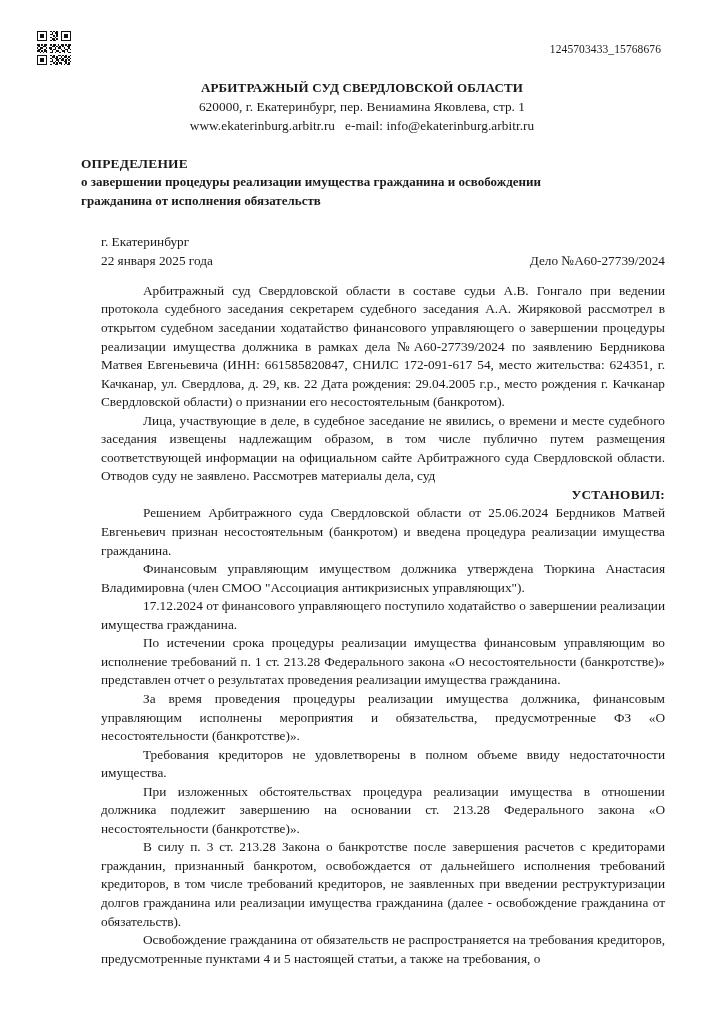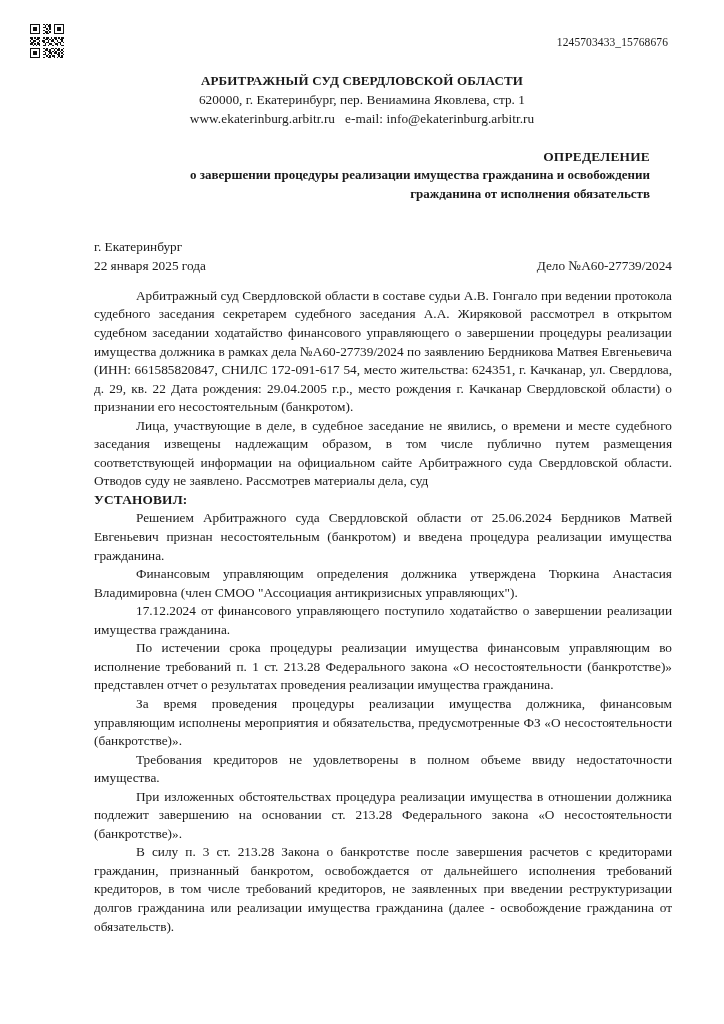--- a/index.html
+++ b/index.html
@@ -12,21 +12,21 @@
     font-family: "Liberation Serif", "DejaVu Serif", serif;
     color: #1a1a1a;
   }
   .page {
     position: relative;
     width: 724px;
     height: 1024px;
     background: #ffffff;
     overflow: hidden;
     box-sizing: border-box;
-    padding: 0;
+    padding: 7px;
   }
   
   .header-strip {
     position: relative;
     height: 62px;
     padding: 22px 58px 0 28px;
     box-sizing: border-box;
   }
   .qr-code {
     position: absolute;
@@ -60,38 +60,38 @@
     font-size: 13.3px;
     line-height: 1.45;
     letter-spacing: 0.05px;
   }
   .court-web .sep {
     display: inline-block;
     width: 10px;
   }
   
   .doc-title-block {
-    text-align: right;
+    text-align: left;
     margin-top: 21px;
     padding: 0 74px;
   }
   .doc-type {
     font-size: 13.4px;
     font-weight: bold;
     letter-spacing: 0.2px;
   }
   .doc-subtitle {
     font-size: 13px;
     font-weight: bold;
     line-height: 1.35;
     margin-top: 1px;
   }
   
   .meta-block {
-    margin-top: 36px;
+    margin-top: 24px;
     padding: 0 52px 0 94px;
     font-size: 13.3px;
     line-height: 1.42;
   }
   .meta-row {
     display: flex;
     justify-content: space-between;
     align-items: baseline;
   }
   .meta-city {
@@ -107,21 +107,21 @@
     font-size: 13.3px;
     line-height: 1.395;
     text-align: justify;
     text-justify: inter-word;
   }
   .body-block p {
     margin: 0;
     text-indent: 42px;
   }
   .center-bold {
-    text-align: left;
+    text-align: right;
     font-weight: bold;
     text-indent: 0 !important;
     letter-spacing: 0.2px;
   }
 </style>
 </head>
 <body>
 
 <div class="page">
 
@@ -269,22 +269,23 @@
       <span>22 января 2025 года</span>
       <span class="meta-case">Дело №А60-27739/2024</span>
     </div>
   </div>
 
   <div class="body-block">
     <p>Арбитражный суд Свердловской области в составе судьи А.В. Гонгало  при ведении протокола судебного заседания секретарем судебного заседания А.А. Жиряковой рассмотрел в открытом судебном заседании ходатайство финансового управляющего о завершении процедуры реализации имущества должника в рамках дела №А60-27739/2024 по заявлению Бердникова Матвея Евгеньевича (ИНН: 661585820847, СНИЛС 172-091-617 54, место жительства: 624351, г. Качканар, ул. Свердлова, д. 29, кв. 22 Дата рождения: 29.04.2005 г.р., место рождения г. Качканар Свердловской области) о признании его несостоятельным (банкротом).</p>
     <p>Лица, участвующие в деле, в судебное заседание не явились, о времени и месте судебного заседания извещены надлежащим образом, в том числе публично путем размещения соответствующей информации на официальном сайте Арбитражного суда Свердловской области. Отводов суду не заявлено. Рассмотрев материалы дела, суд</p>
     <p class="center-bold">УСТАНОВИЛ:</p>
     <p>Решением Арбитражного суда Свердловской области от 25.06.2024 Бердников Матвей Евгеньевич признан несостоятельным (банкротом) и введена процедура реализации имущества гражданина.</p>
-    <p>Финансовым управляющим определения должника утверждена Тюркина Анастасия Владимировна (член СМОО "Ассоциация антикризисных управляющих").</p>
+    <p>Финансовым управляющим имуществом должника утверждена Тюркина Анастасия Владимировна (член СМОО "Ассоциация антикризисных управляющих").</p>
     <p>17.12.2024 от финансового управляющего поступило ходатайство о завершении реализации имущества гражданина.</p>
     <p>По истечении срока процедуры реализации имущества финансовым управляющим во исполнение требований п. 1 ст. 213.28  Федерального закона «О несостоятельности (банкротстве)» представлен отчет о результатах проведения реализации имущества гражданина.</p>
     <p>За время проведения процедуры реализации имущества должника, финансовым управляющим исполнены мероприятия и обязательства, предусмотренные ФЗ «О несостоятельности (банкротстве)».</p>
     <p>Требования кредиторов не удовлетворены в полном объеме ввиду недостаточности имущества.</p>
     <p>При изложенных обстоятельствах процедура реализации имущества в отношении должника подлежит завершению на основании ст. 213.28 Федерального закона «О несостоятельности (банкротстве)».</p>
     <p>В силу п. 3 ст. 213.28  Закона о банкротстве после завершения расчетов с кредиторами гражданин, признанный банкротом, освобождается от дальнейшего исполнения требований кредиторов, в том числе требований кредиторов, не заявленных при введении реструктуризации долгов гражданина или реализации имущества гражданина (далее - освобождение гражданина от обязательств).</p>
+    <p>Освобождение гражданина от обязательств не распространяется на требования кредиторов, предусмотренные пунктами 4 и 5 настоящей статьи, а также на требования, о</p>
   </div>
 
 </div>
 
 </body></html>

